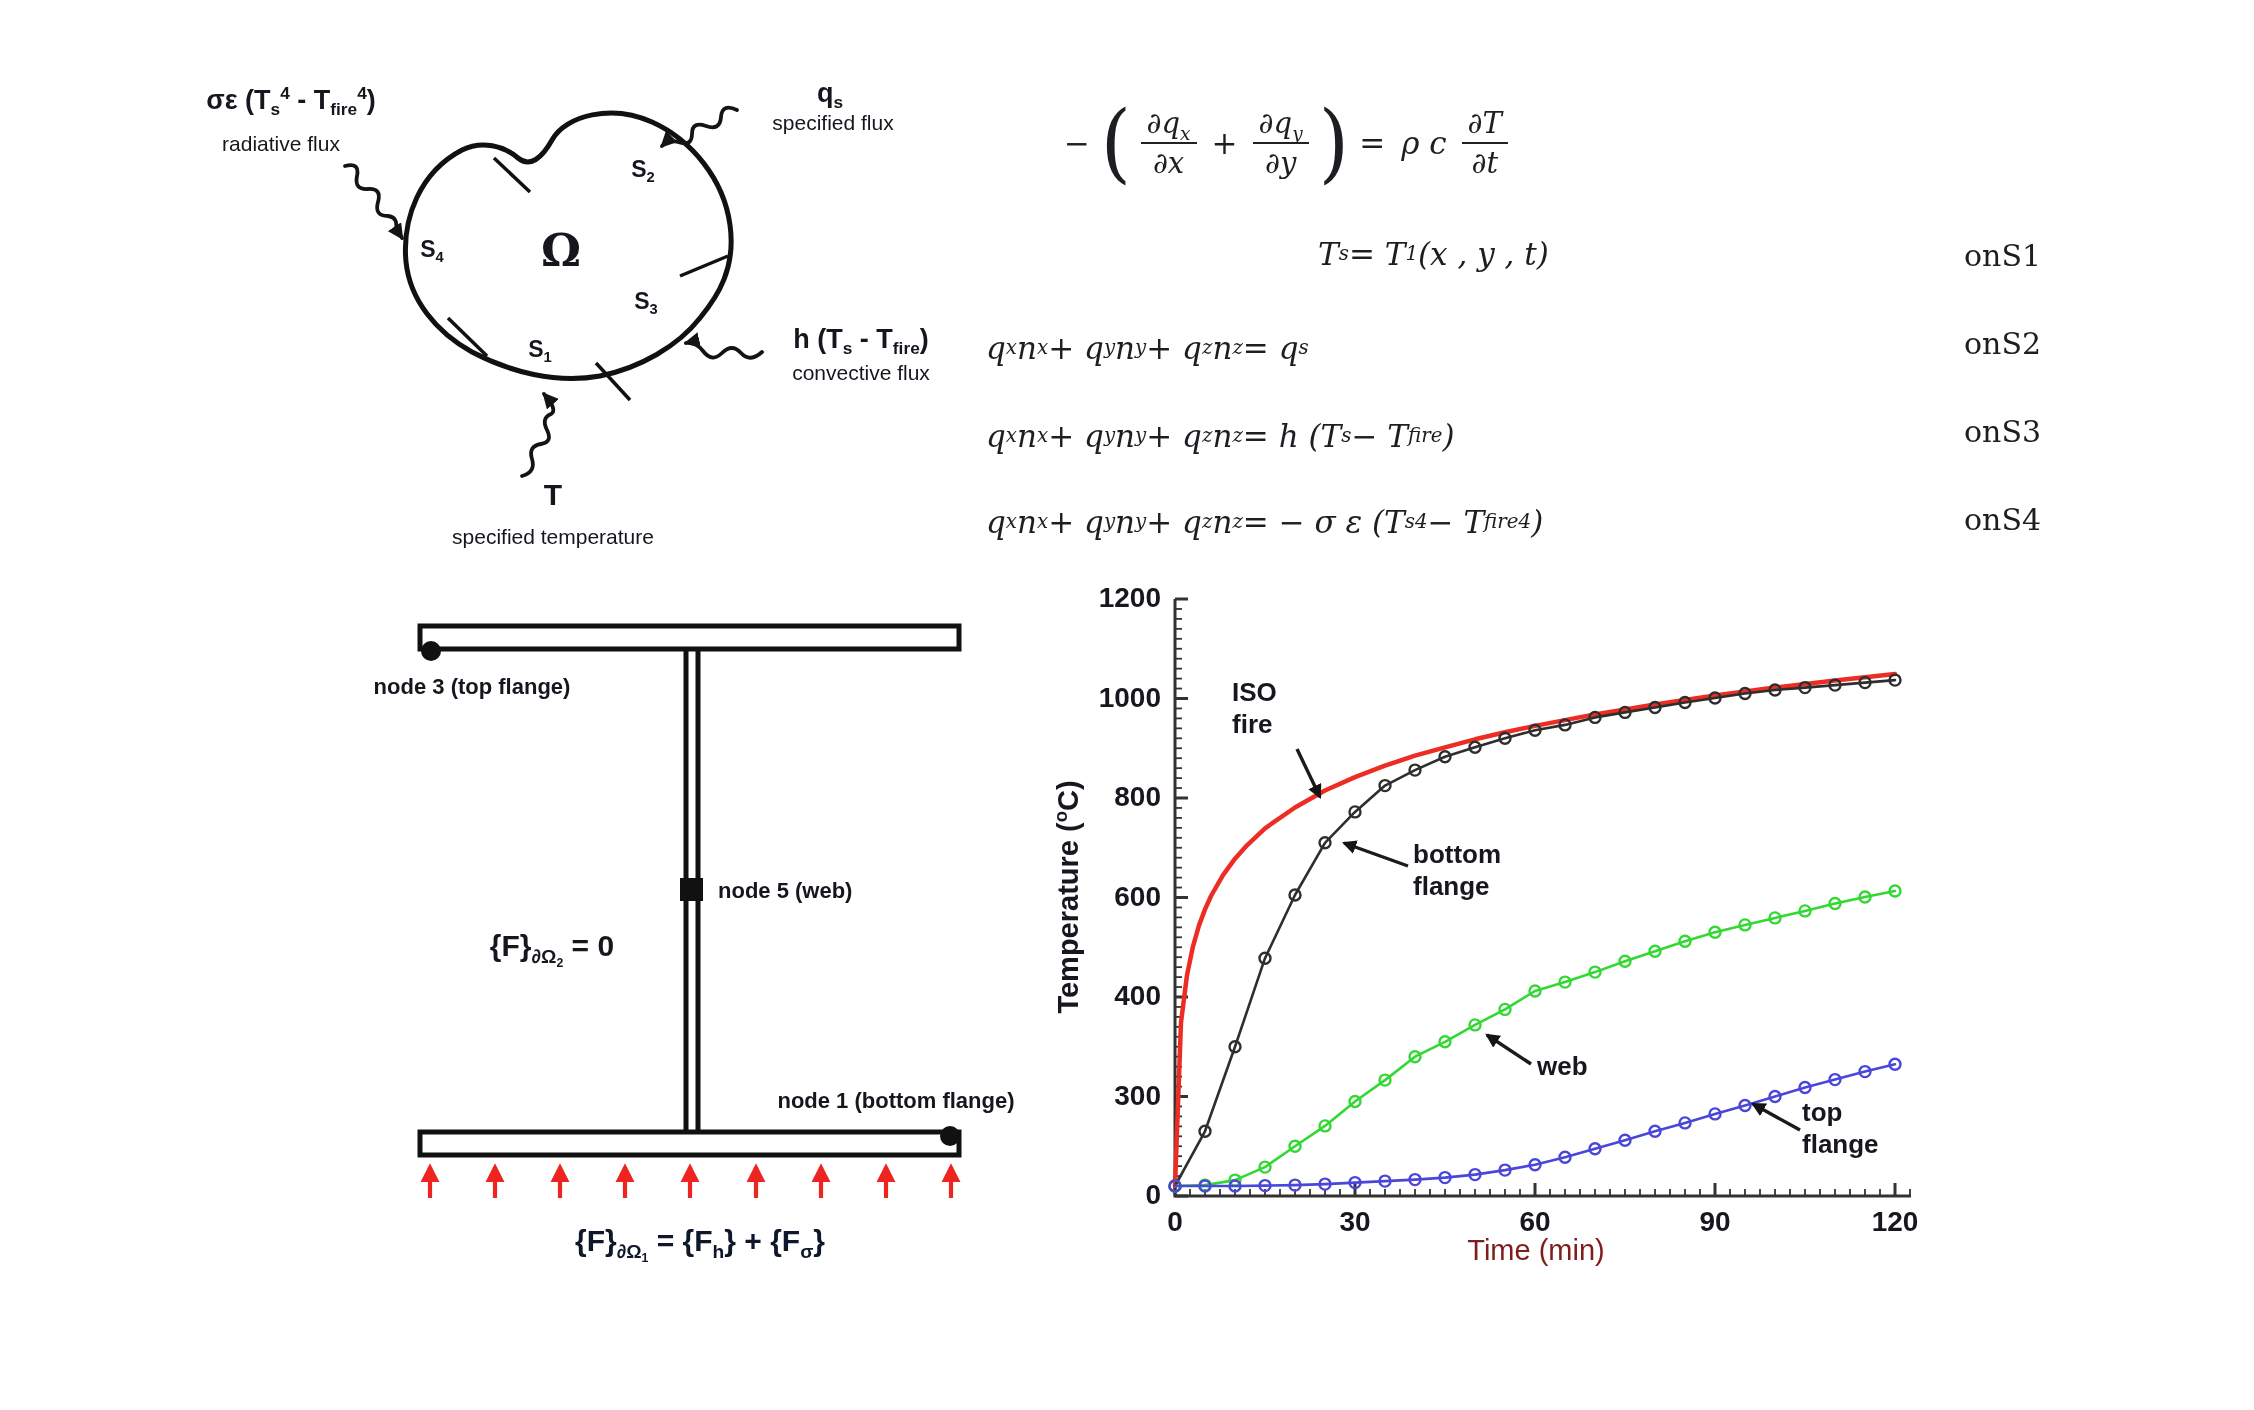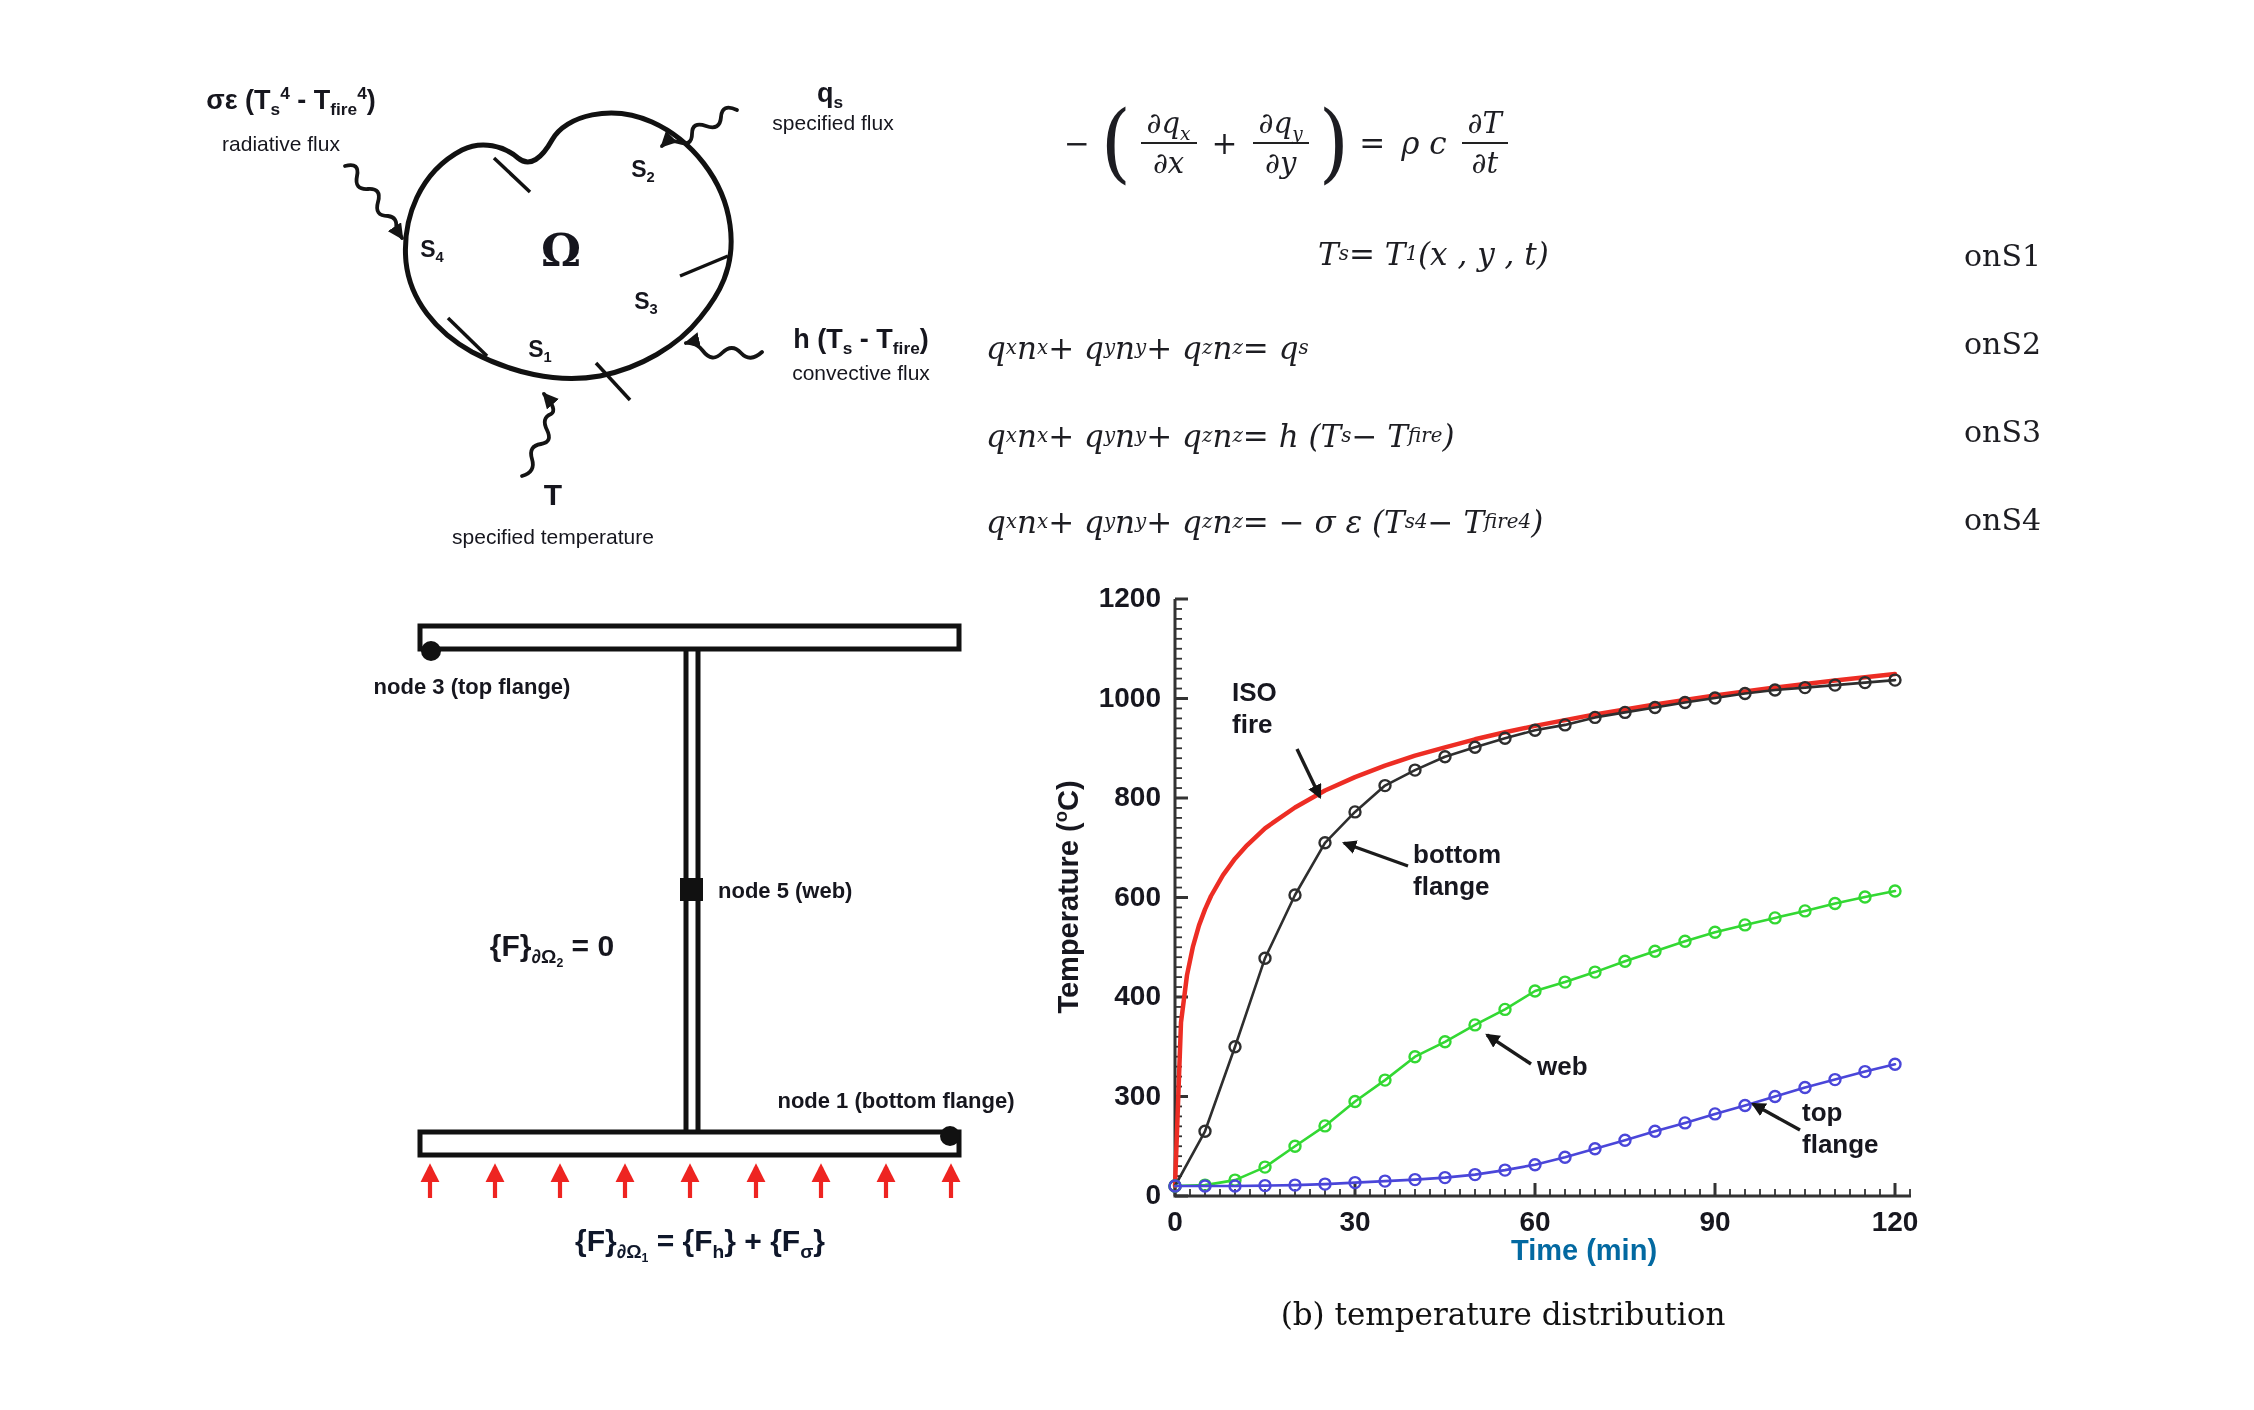--- a/index.html
+++ b/index.html
@@ -23,22 +23,22 @@
   .frac .den{padding-top:2px;}
   .bigp{font-style:normal;font-size:86px;font-weight:300;line-height:0.85;margin:0 1px;transform:scaleX(0.9);}
   .on-row{position:absolute;left:1964px;width:126px;display:flex;justify-content:flex-start;
           font-family:"DejaVu Serif",serif;font-size:30px;color:#1d1d22;}
   .caption{position:absolute;font-family:"DejaVu Serif",serif;font-size:31px;color:#111;white-space:nowrap;}
   .ann{position:absolute;font-size:26px;font-weight:600;line-height:32px;color:#17171f;white-space:nowrap;}
   .tick-x{position:absolute;width:140px;text-align:center;font-size:28px;font-weight:600;color:#17171f;}
   .tick-y{position:absolute;width:96px;text-align:right;font-size:28px;font-weight:600;color:#17171f;}
   .ylab{position:absolute;font-size:29px;font-weight:600;color:#17171f;white-space:nowrap;
         transform:translate(-50%,-50%) rotate(-90deg);}
-  .xlab{position:absolute;font-size:29px;font-weight:700;color:#0369a1;white-space:nowrap;
-        transform:translate(-50%,-50%);margin-left:48px;}
+  .xlab{position:absolute;font-size:29px;font-weight:400;color:#7f1d1d;white-space:nowrap;
+        transform:translate(-50%,-50%);}
 </style>
 </head>
 <body>
 
 <div id="stage">
 
   <svg id="draw-layer" width="2254" height="1410" viewBox="0 0 2254 1410">
     <defs>
       <marker id="ah" viewBox="0 0 10 10" refX="8.5" refY="5" markerWidth="4.2" markerHeight="4.2" orient="auto-start-reverse">
         <path d="M0,0 L10,5 L0,10 z" fill="#141414"></path>
@@ -350,21 +350,20 @@
     <span>on</span>
       <span>S4</span>
   </div>
 
   <div class="lbl c b f22" style="left:472px;top:687px;">node 3 (top flange)</div>
   <div class="lbl b f22" style="left:718px;top:878px;">node 5 (web)</div>
   <div class="lbl c b f22" style="left:896px;top:1101px;">node 1 (bottom flange)</div>
   <div class="lbl c b f30" style="left:552px;top:946px;">{F}<sub>∂Ω<sub>2</sub></sub> = 0</div>
   <div id="fire-formula" class="lbl c b f30" style="left: 700px; top: 1241px; color: #0f172a;">{F}<sub>∂Ω<sub>1</sub></sub>  = {F<sub>h</sub>} + {F<sub>σ</sub>}</div>
 
-  <div class="caption c" style="left:1503px;top:1314px;">(b) temperature distribution</div>
 
   <div class="ylab" style="left:1068px;top:897px;">Temperature (<sup>o</sup>C)</div>
   <div class="xlab" style="left:1536px;top:1250px;">Time (min)</div>
 
   <div id="gen-labels">
       <div class="tick-x" style="left: 1105px; top: 1206px;">0</div>
       <div class="tick-x" style="left: 1285px; top: 1206px;">30</div>
       <div class="tick-x" style="left: 1465px; top: 1206px;">60</div>
       <div class="tick-x" style="left: 1645px; top: 1206px;">90</div>
       <div class="tick-x" style="left: 1825px; top: 1206px;">120</div>

